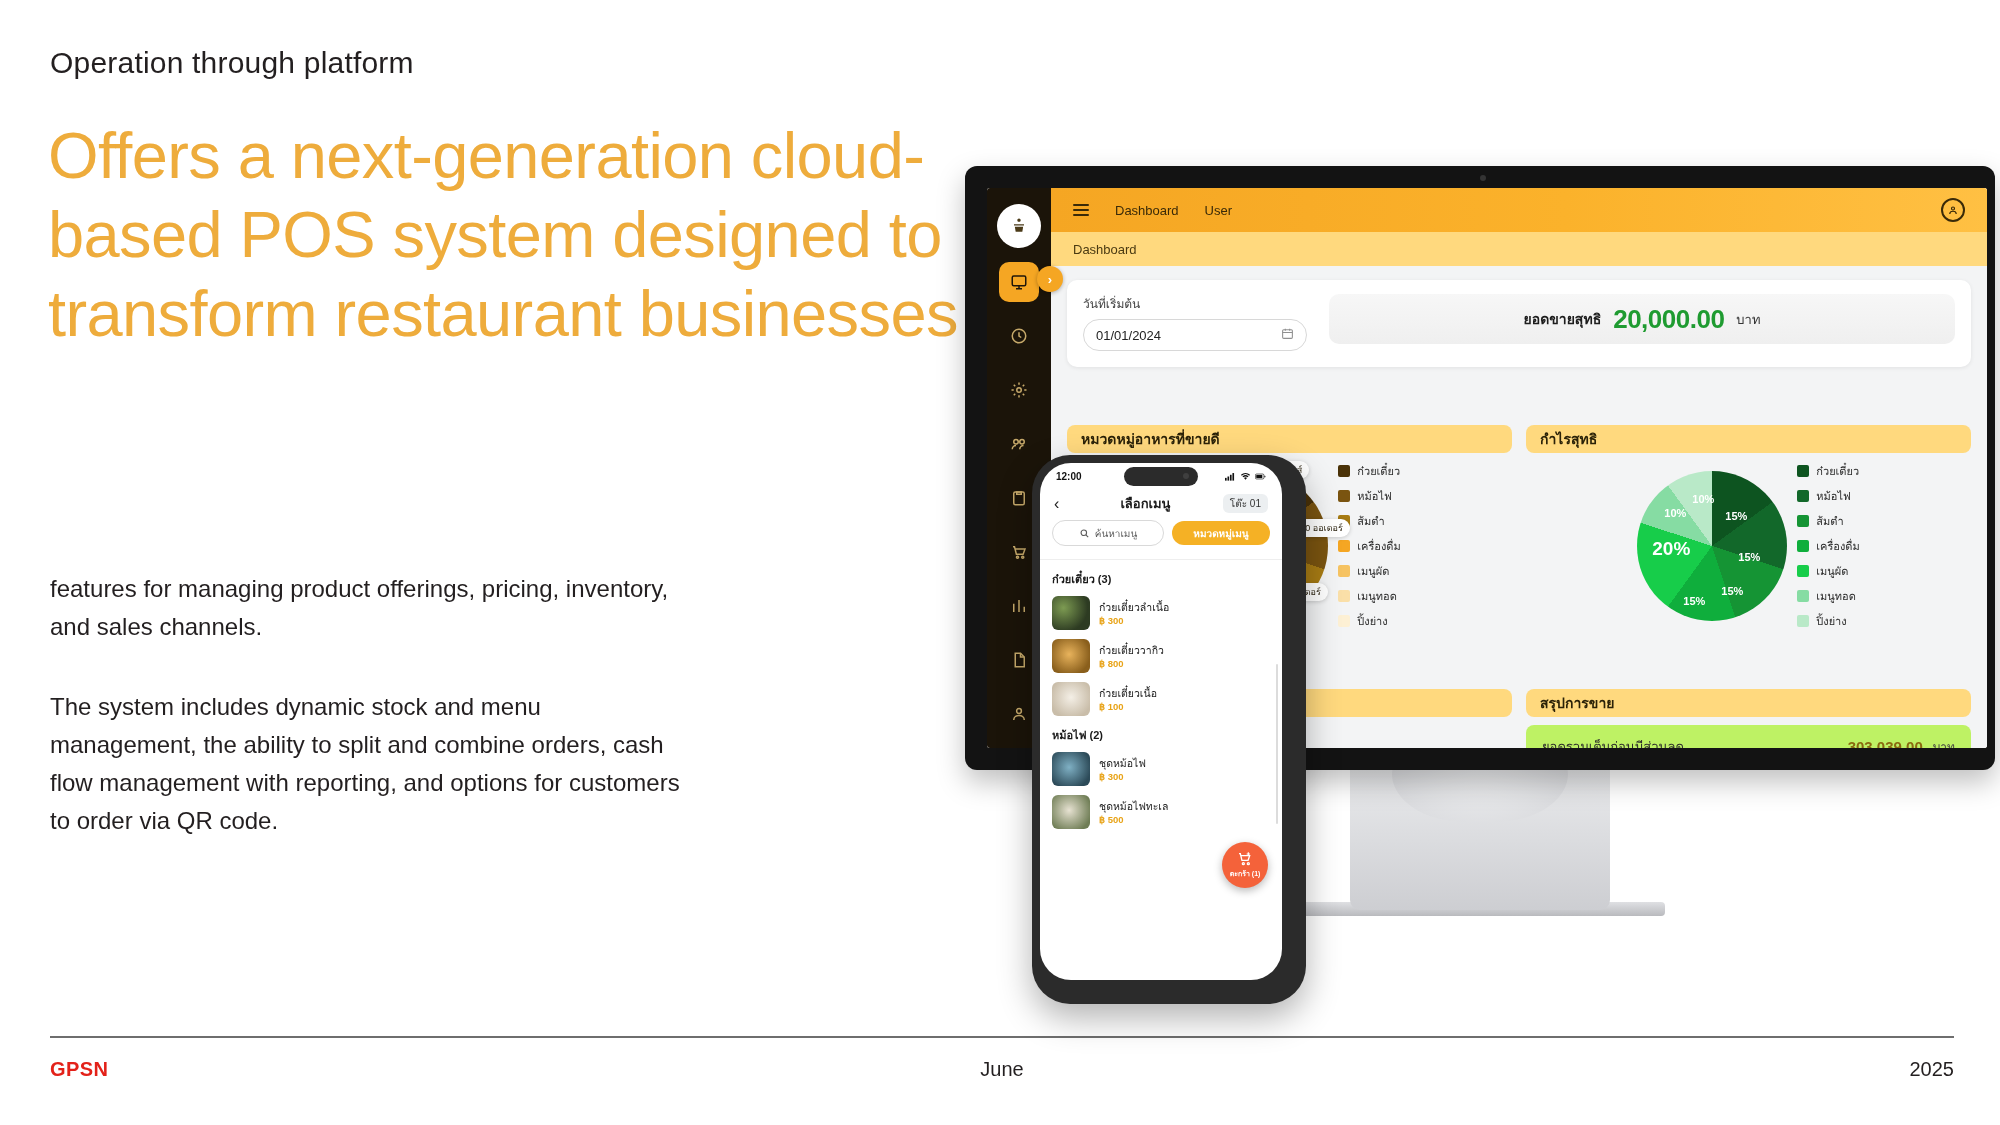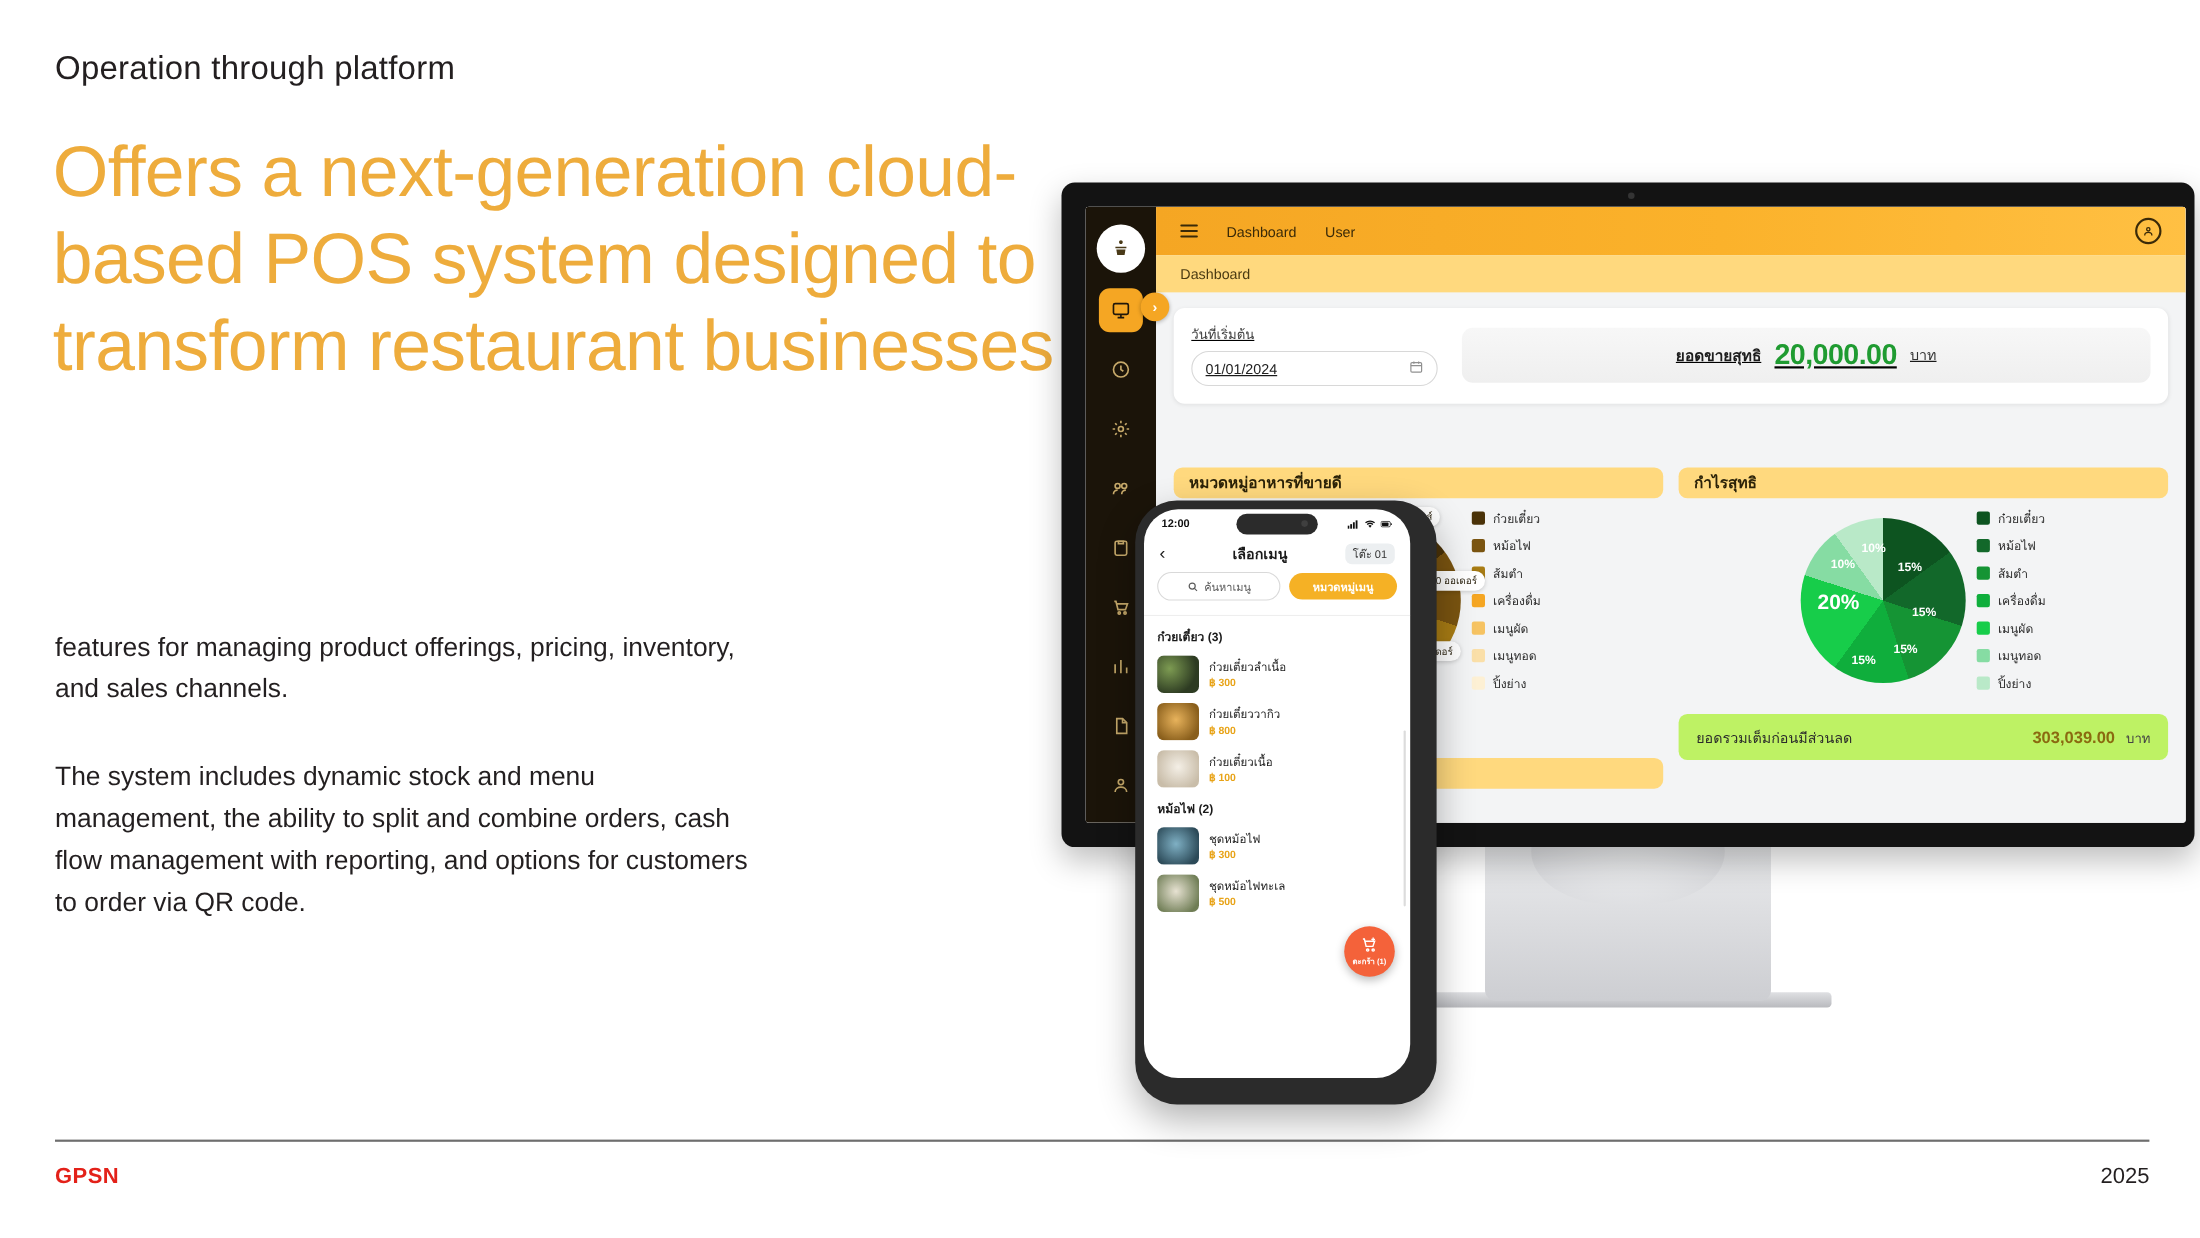--- a/index.html
+++ b/index.html
@@ -99,21 +99,21 @@
   .dash-topbar .uicon{
     margin-left:auto;width:20px;height:20px;border-radius:50%;
     border:2px solid #3a2a08;display:flex;align-items:center;justify-content:center;font-size:11px;
   }
   .dash-crumb{
     height:34px;background:#ffd97e;display:flex;align-items:center;padding:0 22px;
     font-size:13px;color:#4a3a12;
   }
   .dash-body{position:absolute;left:0;right:0;top:78px;bottom:0;background:#f3f4f5;padding:14px 16px;}
   .dash-card{background:#fff;border-radius:10px;box-shadow:0 1px 4px rgba(0,0,0,.08);}
-  .row-filters{display:flex;gap:14px;padding:14px 16px 16px 16px;align-items:center;text-decoration:underline;}
+  .row-filters{display:flex;gap:14px;padding:14px 16px 16px 16px;align-items:flex-start;}
   .field{flex:0 0 auto;width:224px;}
   .field label{display:block;font-size:12px;color:#3c3c3c;margin-bottom:6px;}
   .field .ctrl{
     height:30px;border:1px solid #d8d8d8;border-radius:16px;background:#fff;
     display:flex;align-items:center;justify-content:space-between;padding:0 12px;
     font-size:13px;color:#222;
   }
   .field .ctrl svg{width:13px;height:13px;opacity:.65;}
   .netsales{
     flex:1;margin-left:8px;height:50px;border-radius:10px;
@@ -437,20 +437,21 @@
                 <div class="pay-row">
                   <div class="pay-chip">
                     <span class="circ" style="background:#1b84d8">i</span>
                   </div>
                   <div class="pay-chip">
                     <span class="circ" style="background:#d8232a">×</span>
                   </div>
                 </div>
               </div>
               <div class="panel">
+                <div class="panel-head">สรุปการขาย</div>
                 <div class="sum-row">
                   <span>ยอดรวมเต็มก่อนมีส่วนลด</span>
                   <span class="amt">303,039.00</span>
                   <span class="unit">บาท</span>
                 </div>
               </div>
             </div>
 
           </div>
         </div>
@@ -555,14 +556,15 @@
           <path d="M17 2v5M14.5 4.5h5" stroke-width="1.8"></path>
         </svg>
       <span>ตะกร้า (1)</span>
     </div>
   </div>
 </div>
 
 <div class="footer-rule"></div>
 <div class="footer">
   <span class="fl">GPSN</span>
+  <span class="fc">June</span>
   <span class="fr">2025</span>
 </div>
 
 </body></html>

